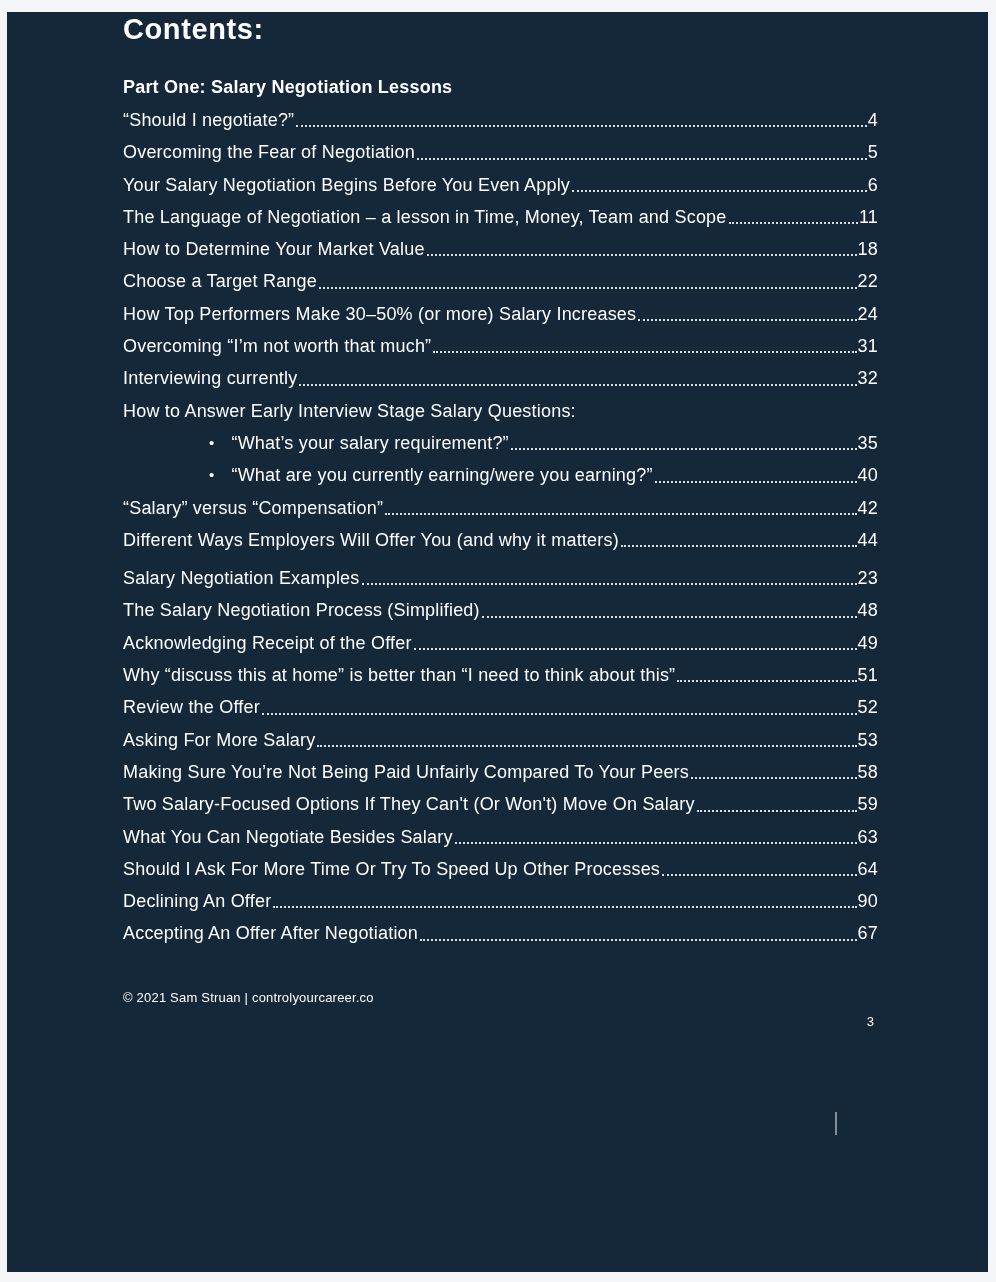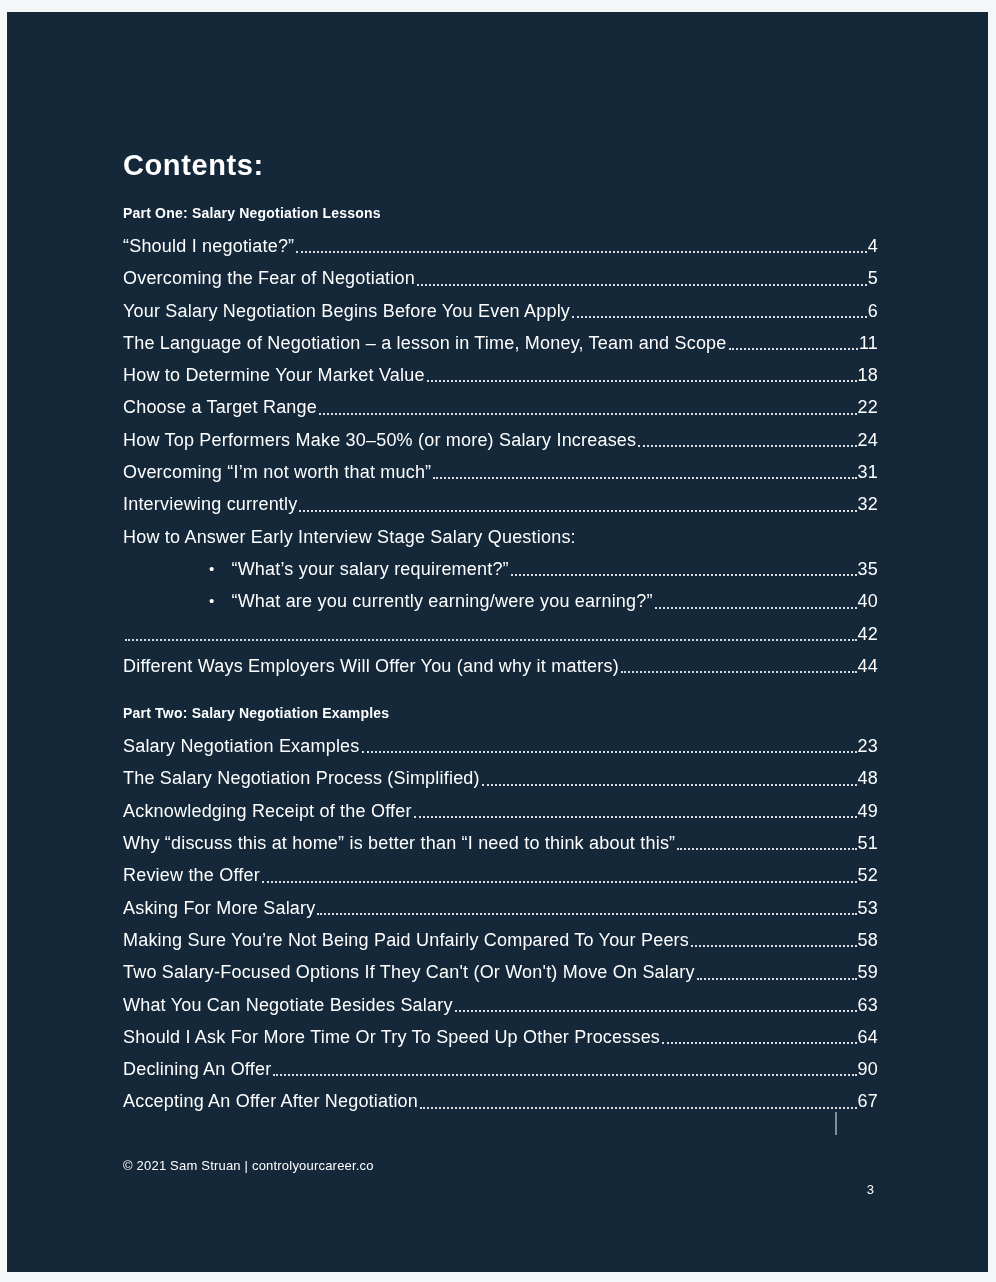--- a/index.html
+++ b/index.html
@@ -14,29 +14,28 @@
     position:absolute;
     left:7px; top:12px;
     width:981px; height:1260px;
     background:#142839;
     color:#ffffff;
     box-sizing:border-box;
     padding:0 110px 0 116px;
   }
   .title {
     margin:0;
-    padding-top:136px;
     font-size:29px;
     line-height:34px;
     font-weight:bold;
     letter-spacing:0.6px;
   }
   .toc-section .section-heading {
-    margin-top:20px;
-    font-size:14px;
+    margin-top:30px;
+    font-size:18px;
     line-height:22px;
     font-weight:bold;
     letter-spacing:0.2px;
   }
   .rows { margin-top:6px; }
   .toc-row {
     display:flex;
     align-items:flex-end;
     line-height:32.3px;
     font-size:18px;
@@ -144,32 +143,32 @@
             <span class="leader"></span>
             <span class="entry-page">35</span>
           </div>
           <div class="toc-row bulleted">
             <span class="bullet-glyph">•</span>
             <span class="entry-label it">“What are you currently earning/were you earning?”</span>
             <span class="leader"></span>
             <span class="entry-page">40</span>
           </div>
           <div class="toc-row">
+            <span class="entry-label">“Salary” versus “Compensation”</span>
             <span class="leader"></span>
             <span class="entry-page">42</span>
           </div>
           <div class="toc-row">
             <span class="entry-label">Different Ways Employers Will Offer You (and why it matters)</span>
             <span class="leader"></span>
             <span class="entry-page">44</span>
           </div>
         </div>
       </section>
       <section class="toc-section">
-        <div class="section-heading">Part Two: Salary Negotiation Examples</div>
         <div class="rows">
           <div class="toc-row">
             <span class="entry-label">Salary Negotiation Examples</span>
             <span class="leader"></span>
             <span class="entry-page">23</span>
           </div>
           <div class="toc-row">
             <span class="entry-label">The Salary Negotiation Process (Simplified)</span>
             <span class="leader"></span>
             <span class="entry-page">48</span>

